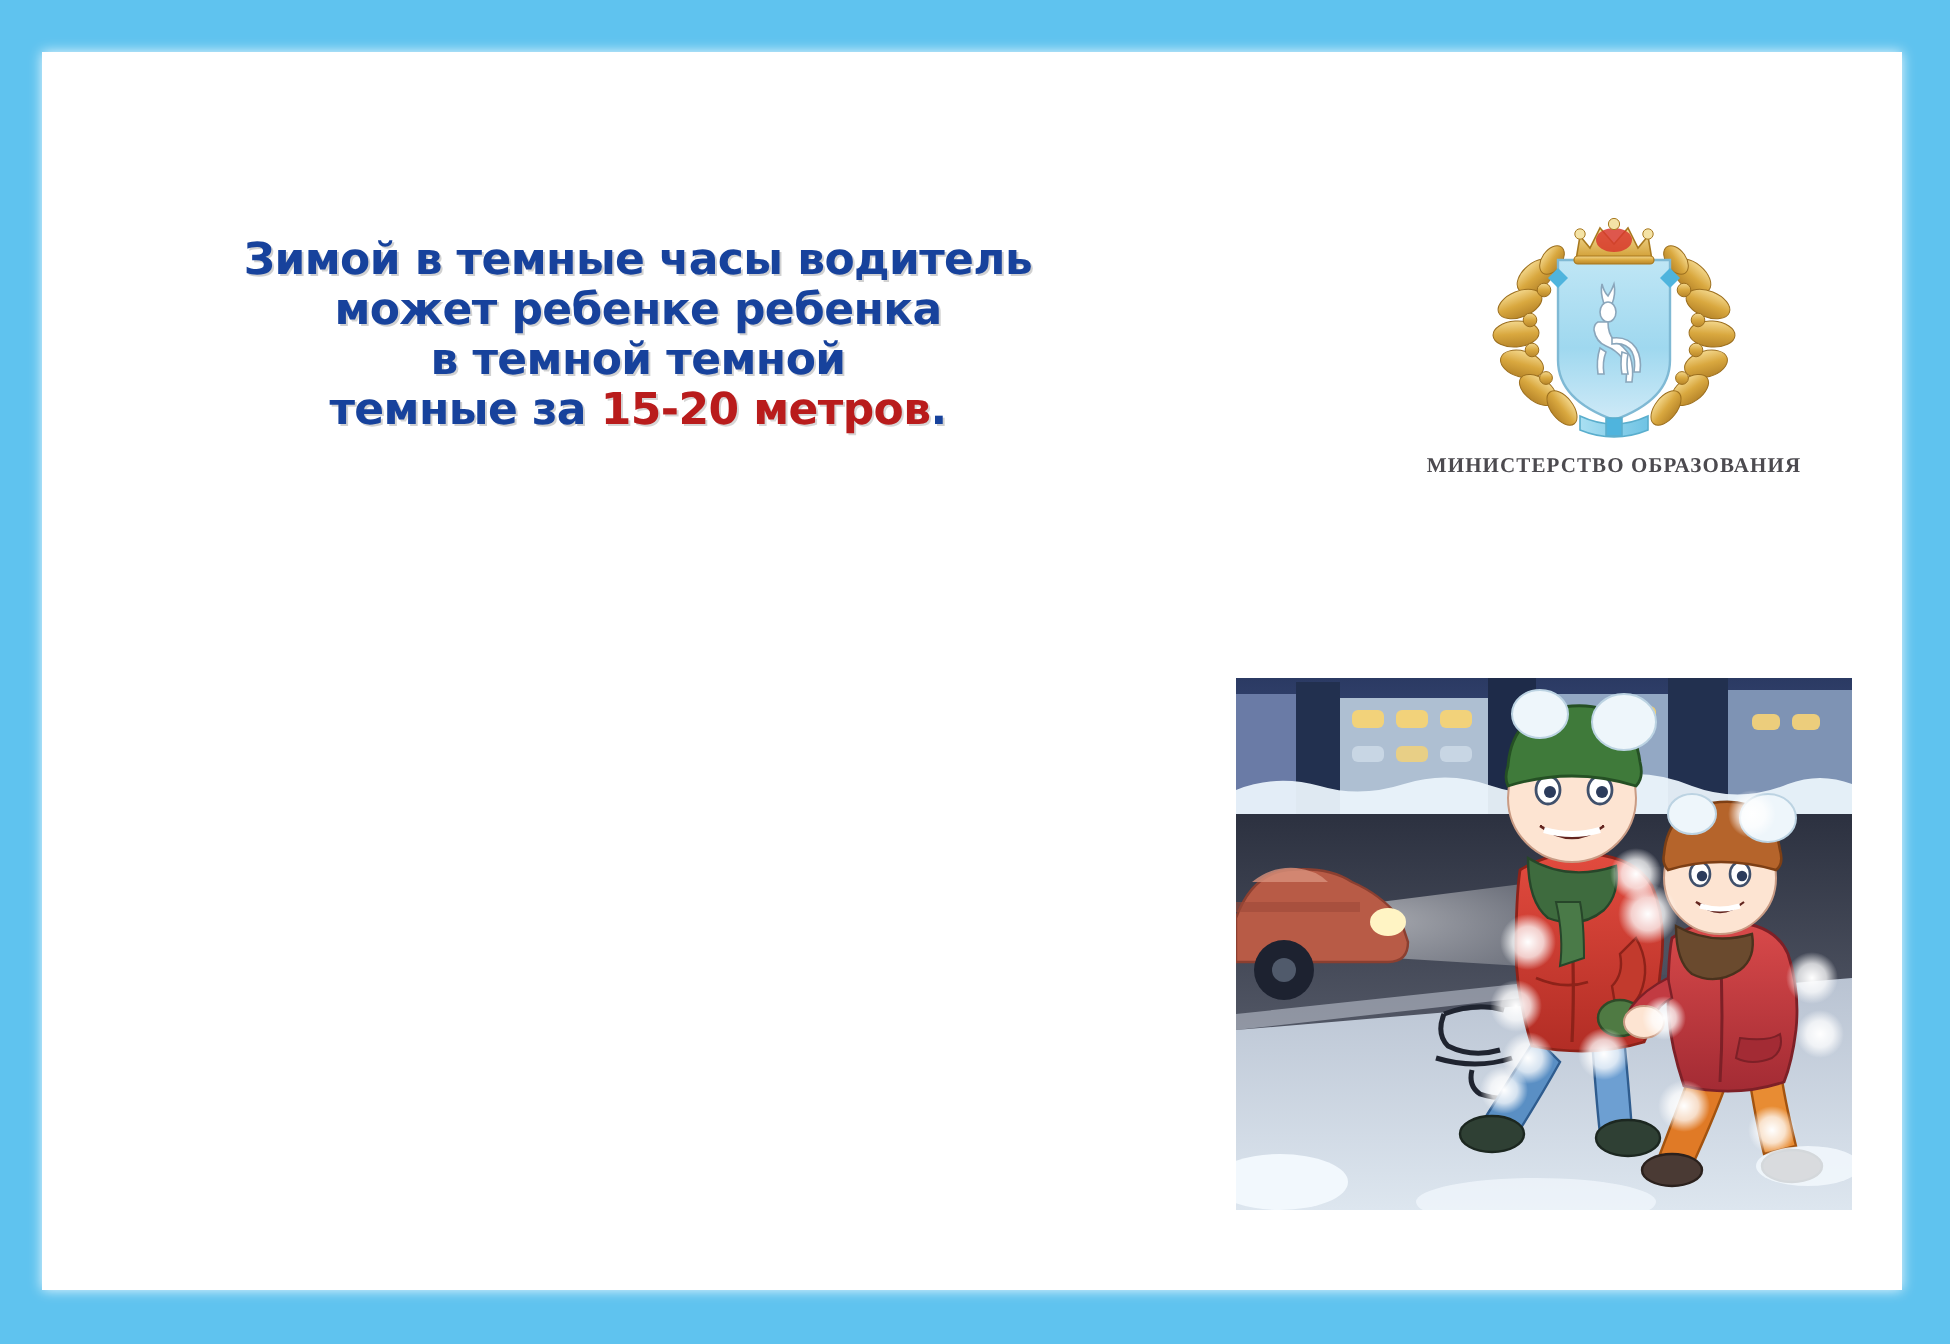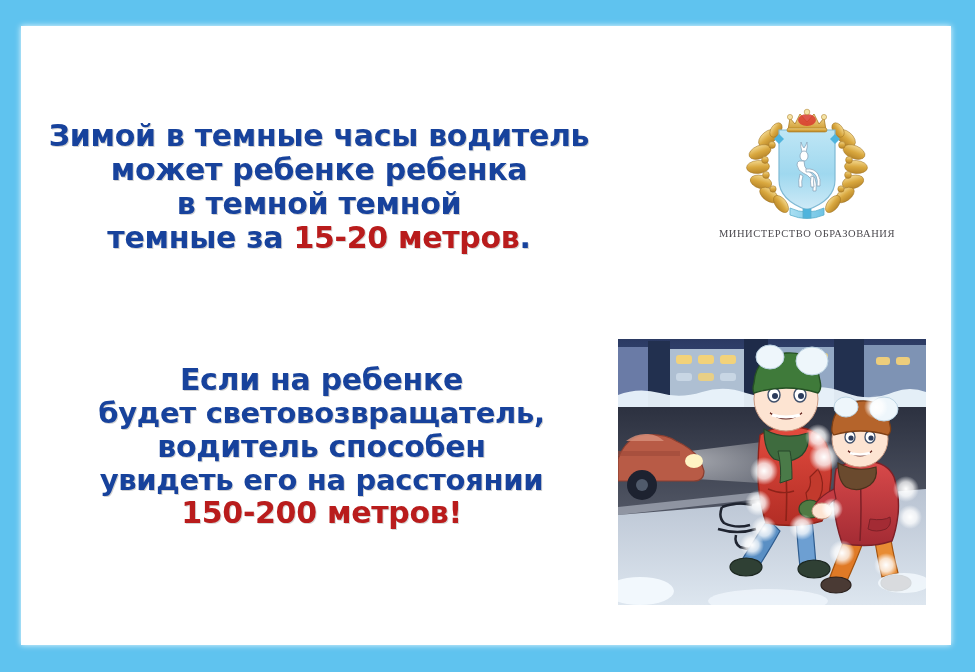--- a/index.html
+++ b/index.html
@@ -42,21 +42,21 @@
     font-weight: 700;
     font-family: "DejaVu Sans", sans-serif;
     letter-spacing: -0.3px;
     line-height: 1.13;
     text-shadow: 1px 1px 0 rgba(0,0,0,0.18);
   }
   .block-one {
     left: 18px;
     top: 93px;
     width: 560px;
-    font-size: 30px;
+    font-size: 22px;
   }
   .block-two {
     left: 28px;
     top: 337px;
     width: 545px;
     font-size: 30px;
   }
   .line {
     display: block;
     white-space: nowrap;
@@ -79,21 +79,21 @@
   .emblem-wrap {
     position: relative;
     width: 150px;
     height: 115px;
     margin: 0 auto;
   }
   .emblem-wrap svg { display: block; }
   .ministry-text {
     margin-top: 4px;
     font-family: "Liberation Serif", serif;
-    font-weight: 400;
+    font-weight: 700;
     font-size: 10.5px;
     letter-spacing: 0.55px;
     color: #4c4a4f;
     line-height: 1.28;
   }
   .ministry-text span { display: block; }
 
   
   .illustration {
     position: absolute;
@@ -113,27 +113,20 @@
 
   <div class="card">
 
     <div class="text-block block-one">
       <span class="line">Зимой в темные часы водитель</span>
       <span class="line">может ребенке ребенка</span>
       <span class="line">в темной темной</span>
       <span class="line"><span>темные за </span><span class="accent">15-20 метров</span><span class="tail-blue">.</span></span>
     </div>
 
-    <div class="text-block block-two">
-      <span class="line">Если на ребенке</span>
-      <span class="line tight">будет световозвращатель,</span>
-      <span class="line">водитель способен</span>
-      <span class="line tight">увидеть его на расстоянии</span>
-      <span class="line accent">150-200 метров!</span>
-    </div>
 
     <div class="logo">
       <div class="emblem-wrap">
         <svg width="150" height="115" viewBox="0 0 150 115" xmlns="http://www.w3.org/2000/svg">
           <defs>
             <linearGradient id="shieldG" x1="0" y1="0" x2="0" y2="1">
               <stop offset="0%" stop-color="#bfe6f5"></stop>
               <stop offset="55%" stop-color="#9fd8ef"></stop>
               <stop offset="100%" stop-color="#cfeaf7"></stop>
             </linearGradient>

